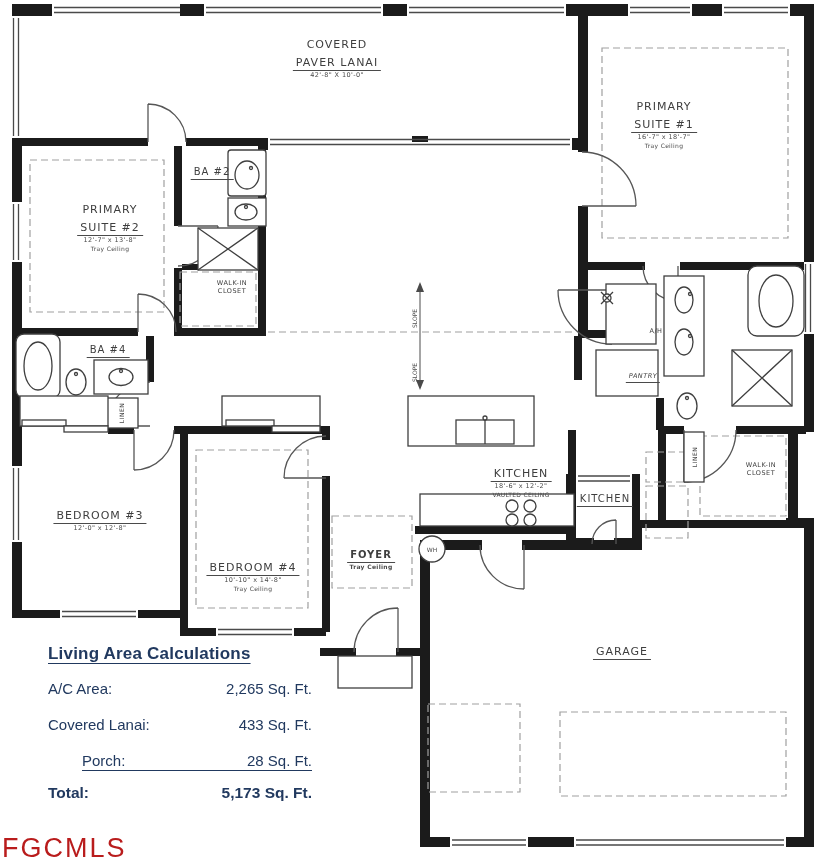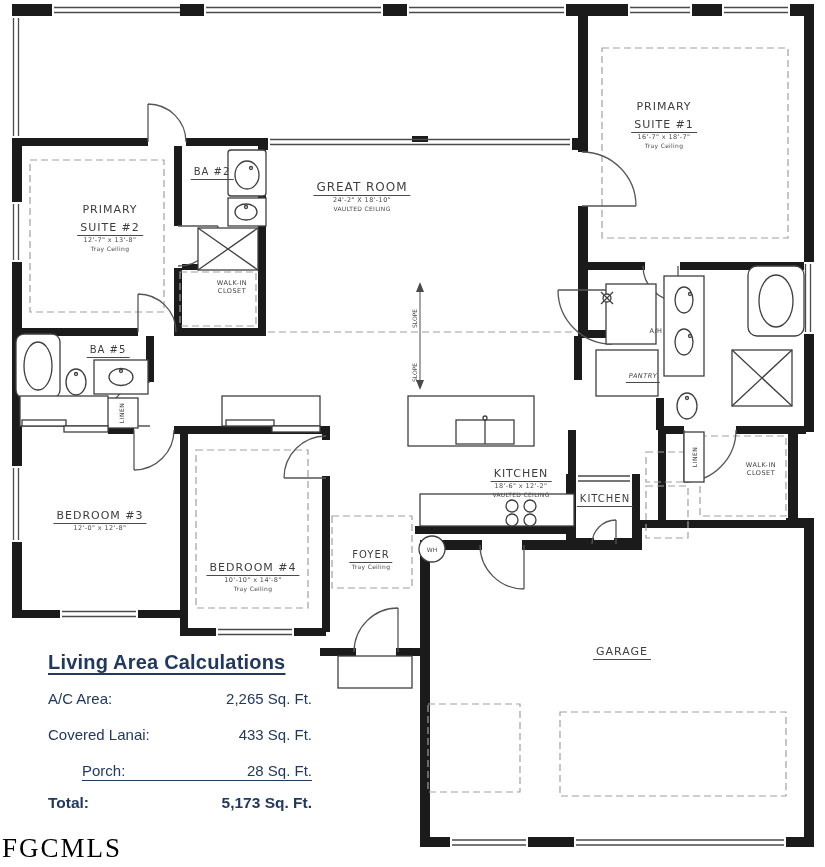--- a/index.html
+++ b/index.html
@@ -18,27 +18,27 @@
   .lbl .dim{display:block;font-size:6.5px;letter-spacing:.4px;margin-top:1px;color:#4a4a4a;}
   .lbl .note{display:block;font-size:6px;letter-spacing:.3px;color:#4a4a4a;}
   .tiny .nm, .tiny .nm-u{font-size:6.5px;letter-spacing:.5px;margin-left:32px;}
   .vlbl{position:absolute;font-size:6px;color:#4a4a4a;letter-spacing:.5px;
         transform:translate(-50%,-50%) rotate(-90deg);white-space:nowrap;}
   .wh-lbl{position:absolute;font-size:6px;color:#4a4a4a;transform:translate(-50%,-50%);}
 
   
   .calc{position:absolute;left:48px;top:644px;width:264px;color:#21395f;
         font-family:"Liberation Sans","DejaVu Sans",sans-serif;}
-  .calc .title{font-size:20px;font-weight:bold;text-decoration:underline;
-               text-underline-offset:4px;letter-spacing:.2px;margin-bottom:16px;margin-top:7px;}
+  .calc .title{font-size:17px;font-weight:bold;text-decoration:underline;
+               text-underline-offset:4px;letter-spacing:.2px;margin-bottom:16px;}
   .calc .row{display:flex;justify-content:space-between;font-size:15px;margin-bottom:19px;}
   .calc .row.last{border-bottom:1.6px solid #21395f;padding-bottom:1px;margin-bottom:13px;margin-left:34px;}
   .calc .row.total{font-weight:bold;font-size:15.5px;margin-bottom:4px;}
-  .watermark{position:absolute;left:2px;top:833px;font-size:27px;color:#000000;
-             letter-spacing:2px;font-family:Liberation Serif, serif;}
+  .watermark{position:absolute;left:2px;top:833px;font-size:27px;color:#b91c1c;
+             letter-spacing:2px;font-family:Liberation Sans, sans-serif;}
 </style>
 </head>
 <body>
 
 <div class="plan">
 
   <svg class="geom" viewBox="0 0 825 867">
 
     <g class="walls" fill="#1b1b1b">
 
@@ -260,66 +260,66 @@
 
     <g>
       <path d="M420 290 V382" stroke="#4a4a4a" stroke-width="1" fill="none"></path>
       <polygon points="416,292 424,292 420,282" fill="#4a4a4a"></polygon>
       <polygon points="416,380 424,380 420,390" fill="#4a4a4a"></polygon>
       <text transform="translate(417,328) rotate(-90)" font-size="6" fill="#4a4a4a">SLOPE</text>
       <text transform="translate(417,382) rotate(-90)" font-size="6" fill="#4a4a4a">SLOPE</text>
     </g>
   </svg>
 
+  <div class="lbl" style="left:337px;top:38px;">
+    <span class="nm">COVERED</span>
+    <span class="nm-u">PAVER LANAI</span>
+    <span class="dim">42'-8" X 10'-0"</span>
+  </div>
 
   <div class="lbl" style="left:664px;top:100px;">
     <span class="nm">PRIMARY</span>
     <span class="nm-u">SUITE #1</span>
     <span class="dim">16'-7" x 18'-7"</span>
     <span class="note">Tray Ceiling</span>
   </div>
 
   <div class="lbl" style="left:110px;top:203px;">
     <span class="nm">PRIMARY</span>
     <span class="nm-u">SUITE #2</span>
     <span class="dim">12'-7" x 13'-8"</span>
     <span class="note">Tray Ceiling</span>
   </div>
 
   <div class="lbl" style="left:212px;top:160px;">
     <span class="nm-u sm">BA #2</span>
   </div>
 
-  <div class="lbl" style="left:362px;top:176px;">
-    <span class="nm-u" style="font-size:12px;">GREAT ROOM</span>
-    <span class="dim">24'-2" X 18'-10"</span>
-    <span class="note">VAULTED CEILING</span>
-  </div>
 
   <div class="lbl tiny" style="left:216px;top:280px;">
     <span class="nm">WALK-IN</span>
     <span class="nm">CLOSET</span>
   </div>
 
   <div class="lbl" style="left:108px;top:338px;">
-    <span class="nm-u sm">BA #5</span>
+    <span class="nm-u sm">BA #4</span>
   </div>
 
   <div class="lbl" style="left:100px;top:504px;">
     <span class="nm-u">BEDROOM #3</span>
     <span class="dim">12'-0" x 12'-8"</span>
   </div>
 
   <div class="lbl" style="left:253px;top:556px;">
     <span class="nm-u">BEDROOM #4</span>
     <span class="dim">10'-10" x 14'-8"</span>
     <span class="note">Tray Ceiling</span>
   </div>
 
-  <div class="lbl" style="left:371px;top:543px;">
+  <div class="lbl" style="left:371px;top:543px;font-weight:bold;">
     <span class="nm-u sm">FOYER</span>
     <span class="note">Tray Ceiling</span>
   </div>
 
   <div class="lbl" style="left:521px;top:462px;">
     <span class="nm-u">KITCHEN</span>
     <span class="dim">18'-6" x 12'-2"</span>
     <span class="note">VAULTED CEILING</span>
   </div>
 

